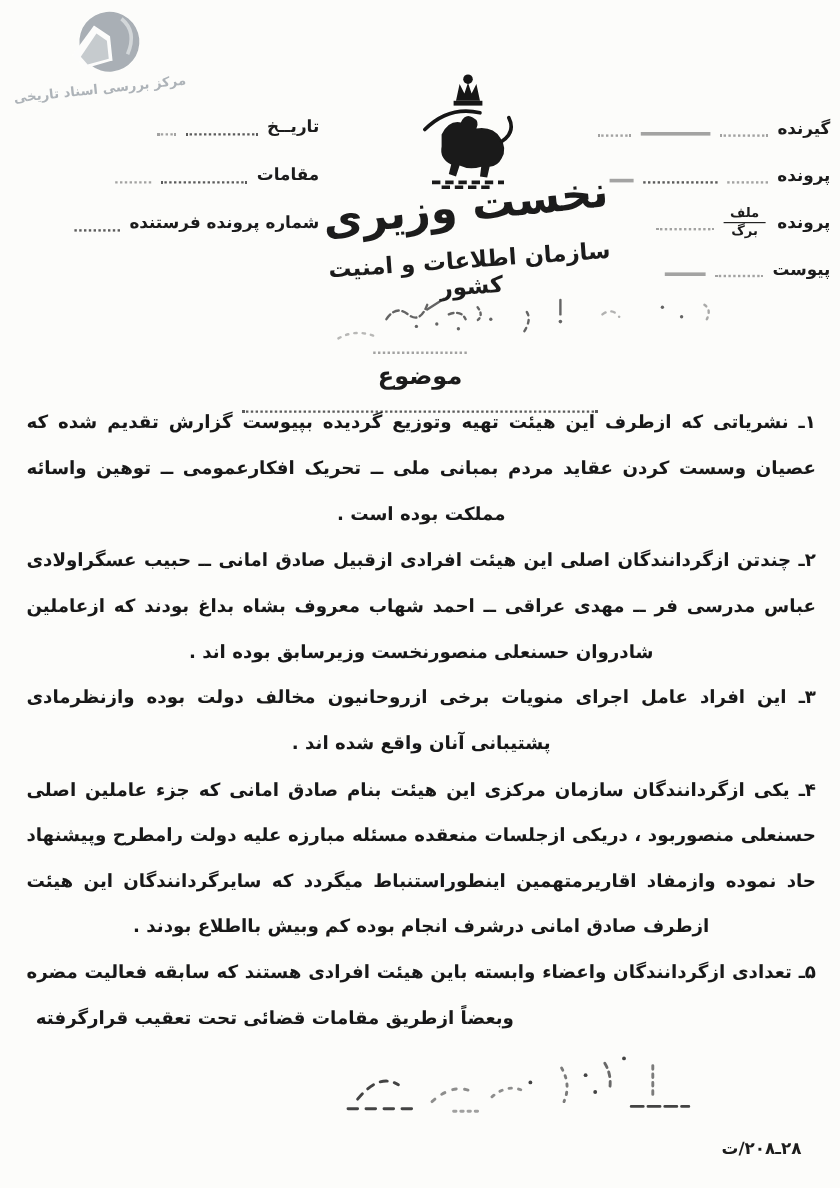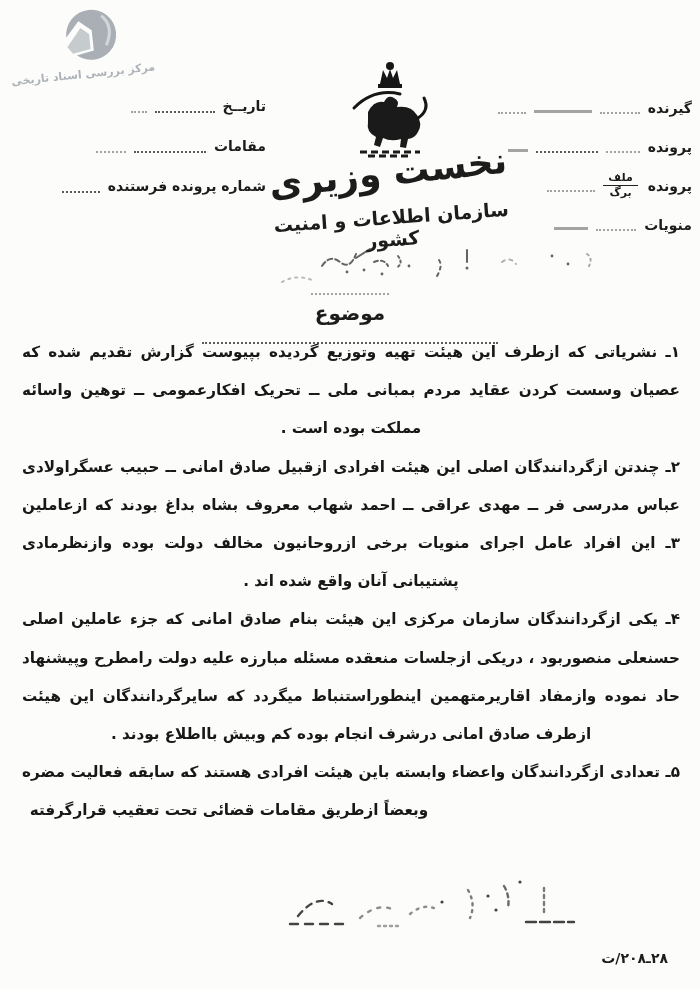--- a/index.html
+++ b/index.html
@@ -120,21 +120,21 @@
     </div>
     <div class="frow">
       <span class="flabel">پرونده</span>
       <span class="frac">
         <span class="frac-top">ملف</span>
         <span class="frac-bottom">برگ</span>
       </span>
       <span class="dots faint" style="width:48px"></span>
     </div>
     <div class="frow">
-      <span class="flabel">منویات</span>
+      <span class="flabel">پیوست</span>
       <span class="dots faint" style="width:40px"></span>
       <span class="mark" style="width:34px"></span>
     </div>
   </div>
 
   <svg class="scribble" style="left:252px;top:236px" width="410" height="64" viewBox="0 0 410 64" fill="none" stroke="#2b2b2b" stroke-width="2" stroke-linecap="round" opacity="0.72">
     <path d="M70,30 q8,-12 18,-4 t16,-8" stroke-dasharray="5 3"></path>
     <path d="M104,22 l14,-9"></path>
     <path d="M122,26 q10,-4 14,4" stroke-dasharray="4 3"></path>
     <path d="M146,20 q6,8 -2,12" stroke-dasharray="2 3"></path>
@@ -157,20 +157,21 @@
     <span class="subject-label">موضوع</span>
     <span class="dots" style="width:296px"></span>
   </div>
 
   <div class="body-text">
     <div class="line full">۱ـ نشریاتی که ازطرف این هیئت تهیه وتوزیع گردیده بپیوست گزارش تقدیم شده که حاوی ایجاد روح</div>
     <div class="line full">عصیان وسست کردن عقاید مردم بمبانی ملی ــ تحریک افکارعمومی ــ توهین واسائه ادب بمقامات عالیه</div>
     <div class="line short">مملکت بوده است .</div>
     <div class="line full">۲ـ چندتن ازگردانندگان اصلی این هیئت افرادی ازقبیل صادق امانی ــ حبیب عسگراولادی ــ</div>
     <div class="line full">عباس مدرسی فر ــ مهدی عراقی ــ احمد شهاب معروف بشاه بداغ بودند که ازعاملین توطئه قتــــل</div>
+    <div class="line short">شادروان حسنعلی منصورنخست وزیرسابق بوده اند .</div>
     <div class="line full">۳ـ این افراد عامل اجرای منویات برخی ازروحانیون مخالف دولت بوده وازنظرمادی ومعنوی مــــورد</div>
     <div class="line short">پشتیبانی آنان واقع شده اند .</div>
     <div class="line full">۴ـ یکی ازگردانندگان سازمان مرکزی این هیئت بنام صادق امانی که جزء عاملین اصلی قتل شادروان</div>
     <div class="line full">حسنعلی منصوربود ، دریکی ازجلسات منعقده مسئله مبارزه علیه دولت رامطرح وپیشنهاد اقدامــــات</div>
     <div class="line full">حاد نموده وازمفاد اقاریرمتهمین اینطوراستنباط میگردد که سایرگردانندگان این هیئت ازتوطئه ای که</div>
     <div class="line short">ازطرف صادق امانی درشرف انجام بوده کم وبیش بااطلاع بودند .</div>
     <div class="line full">۵ـ تعدادی ازگردانندگان واعضاء وابسته باین هیئت افرادی هستند که سابقه فعالیت مضره داشــــته</div>
     <div class="line short shifted">وبعضاً ازطریق مقامات قضائی تحت تعقیب قرارگرفته بودند .</div>
   </div>
 

